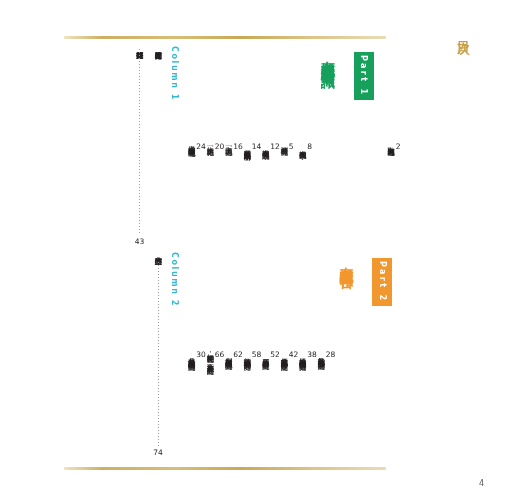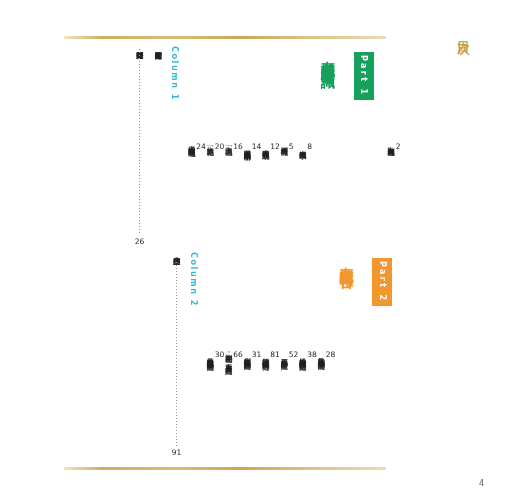--- a/index.html
+++ b/index.html
@@ -196,21 +196,21 @@
       <div class="colblock">
         <div class="col-kicker">Column 1</div>
         <div class="sub nolead">
           <div class="label">庭院整理工作的禮節</div>
           <div class="leader"></div>
           <div class="pageno"></div>
         </div>
         <div class="sub">
           <div class="label">先跟鄰居打聲招呼</div>
           <div class="leader"></div>
-          <div class="pageno">26</div>
+          <div class="pageno">43</div>
         </div>
       </div>
 
     </div>
   </div>
 
   <div class="section part2">
     <div class="columns">
 
       <div class="part-badge badge-orange">
@@ -223,51 +223,56 @@
         <div class="label">能夠呈現各種生態循環的庭院</div>
         <div class="leader"></div>
         <div class="pageno">28</div>
       </div>
       <div class="entry">
         <div class="label">綺擁風格與寬敞空間的農家庭院</div>
         <div class="leader"></div>
         <div class="pageno">38</div>
       </div>
       <div class="entry">
+        <div class="label">方便進出且感到平靜的農舍系庭院</div>
+        <div class="leader"></div>
+        <div class="pageno">42</div>
+      </div>
+      <div class="entry">
         <div class="label">舊屋風格的聚會型庭院</div>
         <div class="leader"></div>
         <div class="pageno">52</div>
       </div>
       <div class="entry">
         <div class="label">能讓孩子們玩得滿身是泥的庭院</div>
         <div class="leader"></div>
-        <div class="pageno">81</div>
+        <div class="pageno">58</div>
       </div>
       <div class="entry">
         <div class="label">利用木製籬笆保護隱私的庭院</div>
         <div class="leader"></div>
-        <div class="pageno">31</div>
+        <div class="pageno">62</div>
       </div>
       <div class="entry">
         <div class="label">宛如祕密花園，不會被別人看見的庭院</div>
         <div class="leader"></div>
         <div class="pageno">66</div>
       </div>
       <div class="entry">
         <div class="label">兼具無障礙設計與生態循環的庭院</div>
         <div class="leader"></div>
         <div class="pageno">30</div>
       </div>
 
       <div class="colblock">
         <div class="col-kicker">Column 2</div>
         <div class="sub">
           <div class="label">何謂小型生態圈？</div>
           <div class="leader"></div>
-          <div class="pageno">91</div>
+          <div class="pageno">74</div>
         </div>
       </div>
 
     </div>
   </div>
 
   <div class="folio">4</div>
 
 </div>
 

